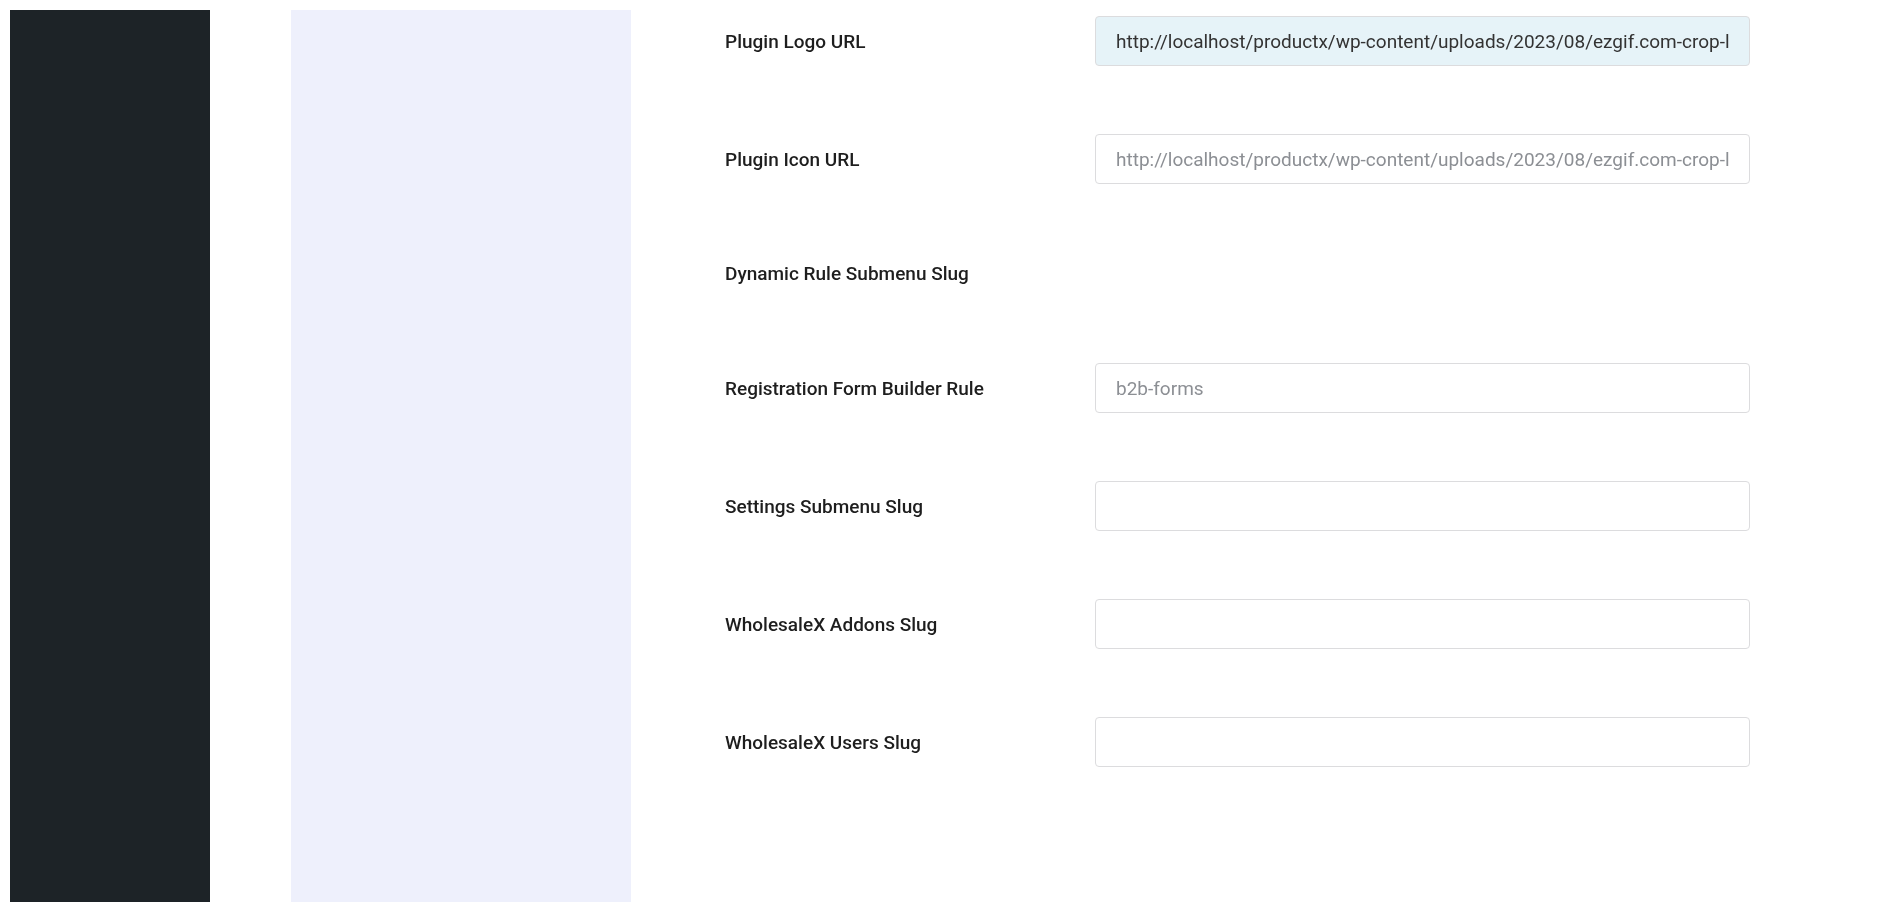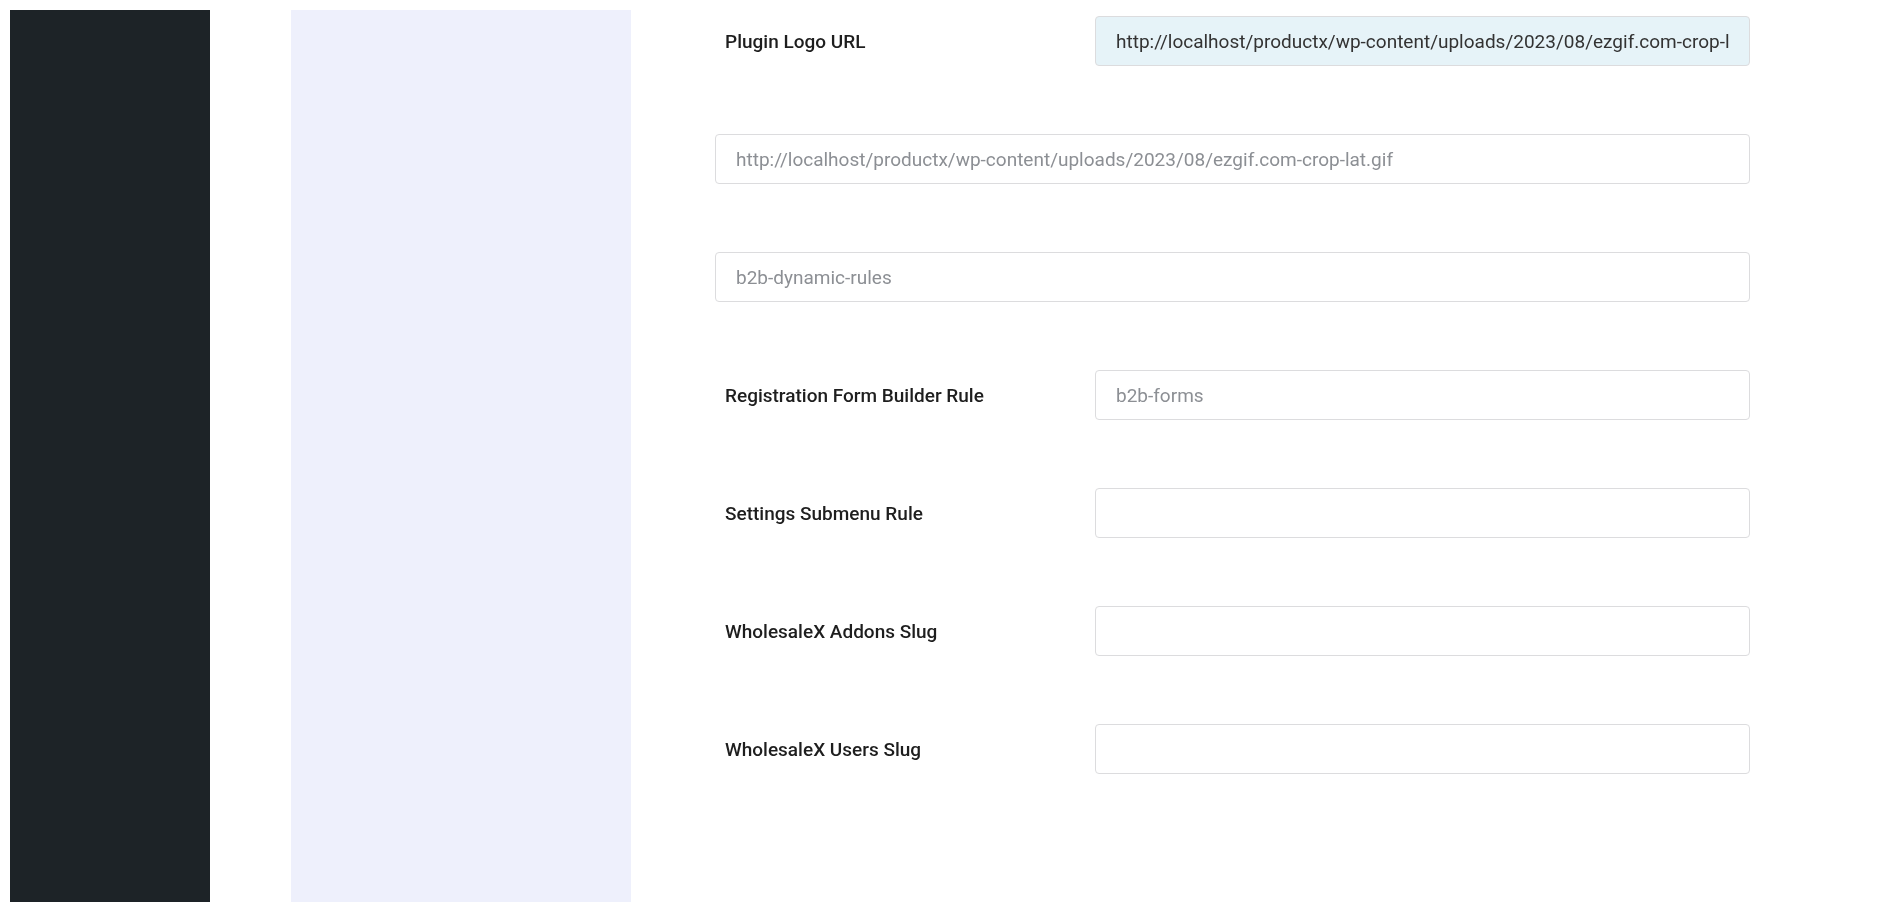--- a/index.html
+++ b/index.html
@@ -110,36 +110,37 @@
 
 <div class="main-content">
   <div class="form-container">
 
     <div class="form-row">
       <label class="form-label">Plugin Logo URL</label>
       <input type="text" class="form-input highlighted" placeholder="http://localhost/productx/wp-content/uploads/2023/08/ezgif.com-crop-lat.gif" style="">
     </div>
 
     <div class="form-row">
+      <label class="form-label">Plugin Icon URL</label>
       <input type="text" class="form-input" placeholder="http://localhost/productx/wp-content/uploads/2023/08/ezgif.com-crop-lat.gif" style="">
     </div>
 
     <div class="form-row">
-      <input type="text" class="form-input" placeholder="b2b-dynamic-rules" style="">
+      <label class="form-label">Dynamic Rule Submenu Slug</label>
     </div>
 
 
     <div class="form-row">
       <label class="form-label">Registration Form Builder Rule</label>
       <input type="text" class="form-input" placeholder="b2b-forms" style="">
     </div>
 
 
     <div class="form-row">
-      <label class="form-label">Settings Submenu Rule</label>
+      <label class="form-label">Settings Submenu Slug</label>
       <input type="text" class="form-input" placeholder="" style="">
     </div>
 
     <div class="form-row">
       <label class="form-label">WholesaleX Addons Slug</label>
       <input type="text" class="form-input" placeholder="" style="">
     </div>
 
     <div class="form-row">
       <label class="form-label">WholesaleX Users Slug</label>

